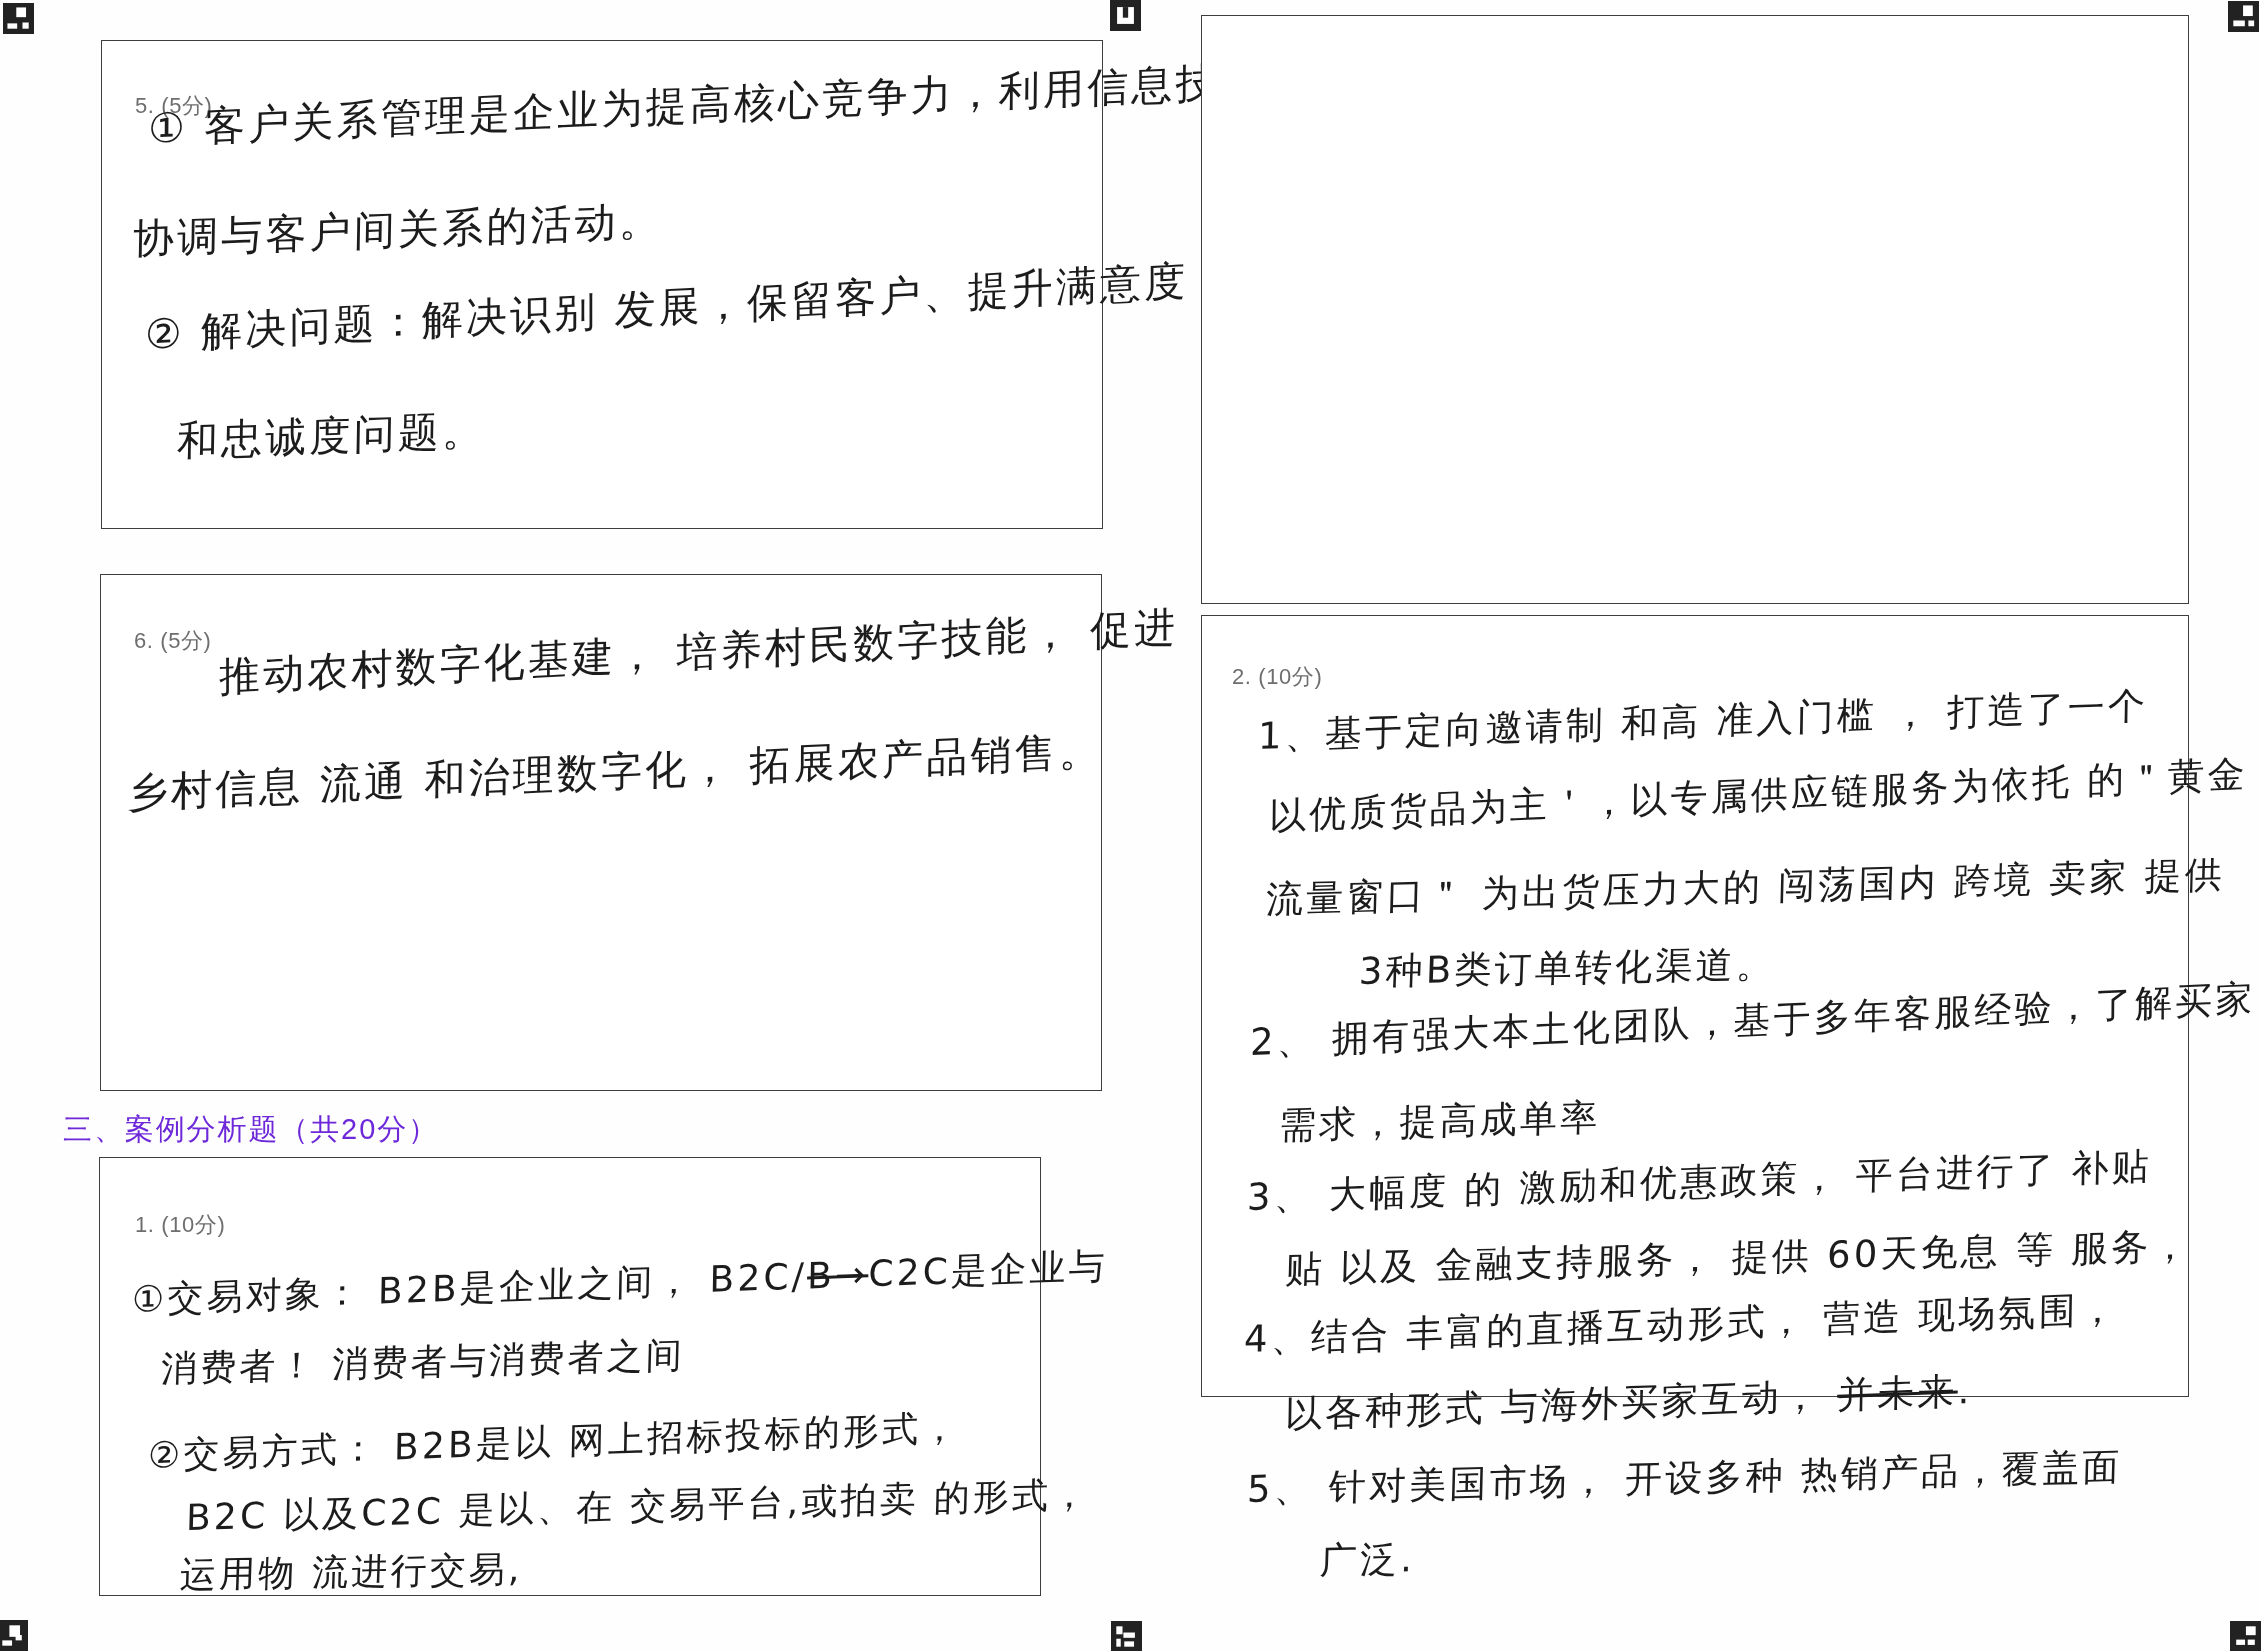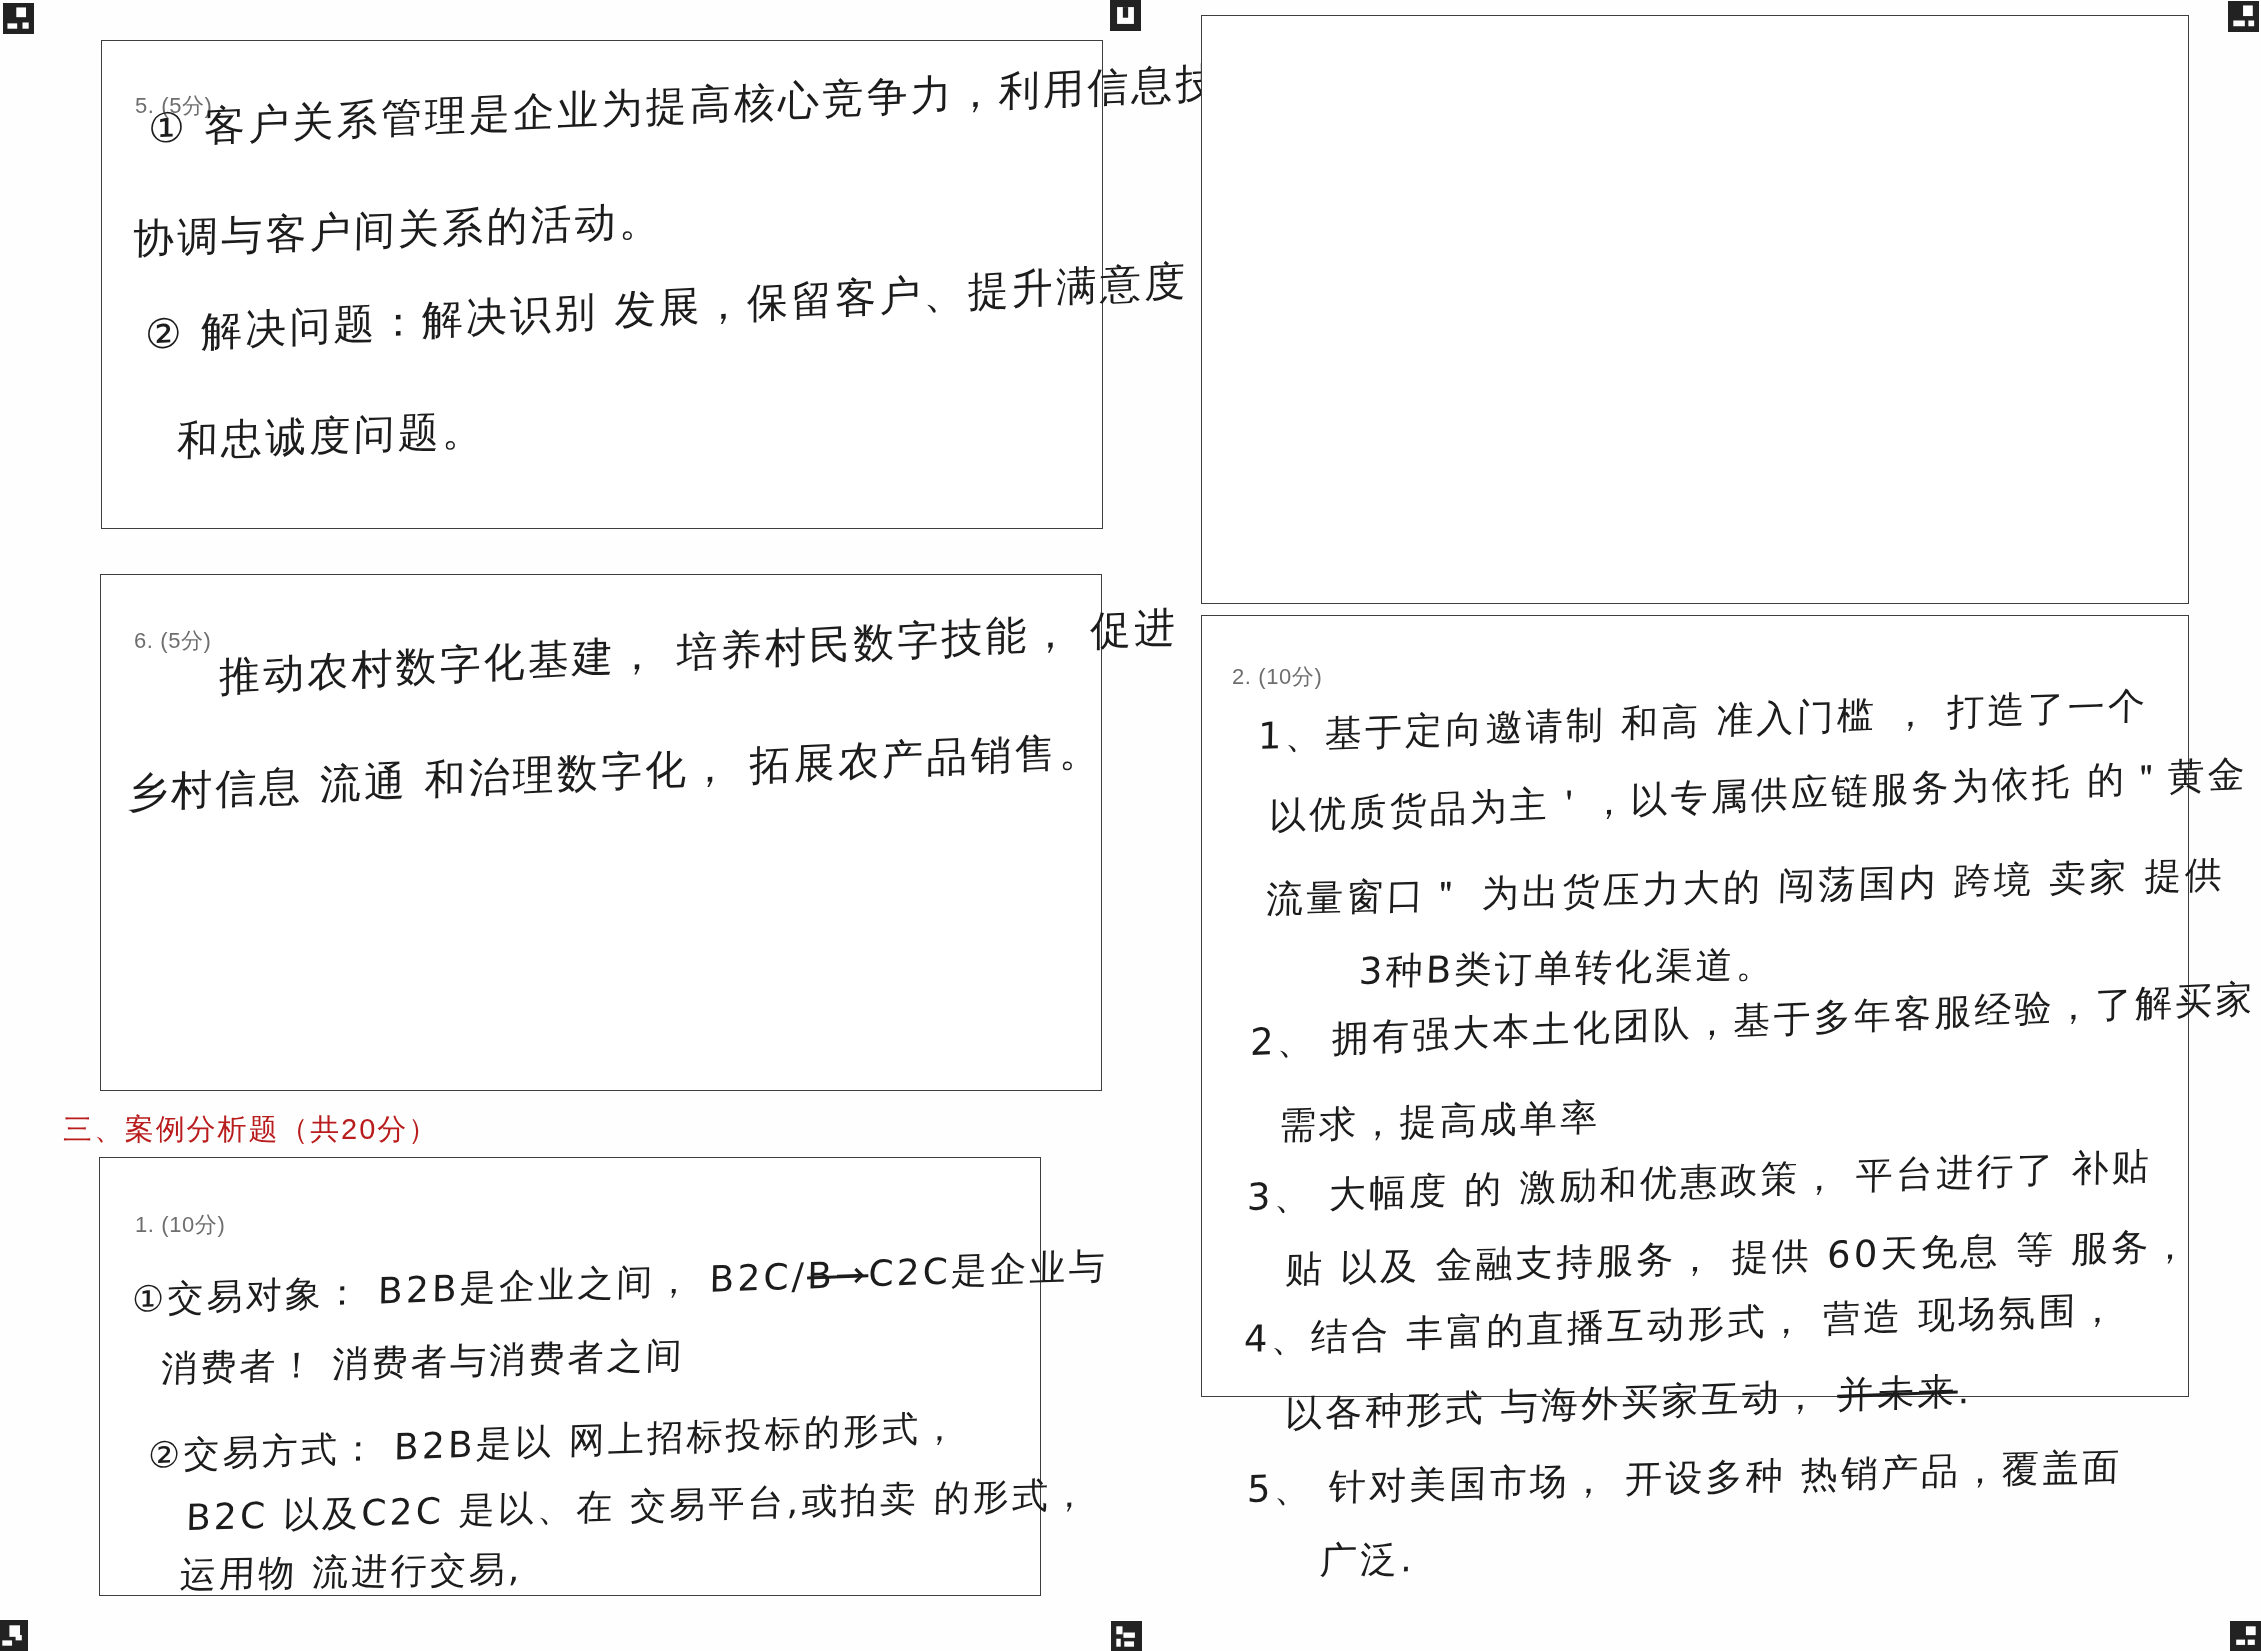--- a/index.html
+++ b/index.html
@@ -21,21 +21,21 @@
   .q-label{
     position:absolute;
     color:#6e6e6e;
     font-size:22px;
     letter-spacing:0.6px;
     font-family:"Liberation Sans", sans-serif;
   }
   .section-header{
     position:absolute;
     left:63px;top:1110px;
-    color:#b91c1c;
+    color:#6d28d9;
     font-size:29px;
     letter-spacing:1.9px;
     font-family:"Liberation Sans", sans-serif;
   }
   
   .hw-line{
     position:absolute;
     white-space:nowrap;
     color:#1c1c1c;
     letter-spacing:3.2px;

